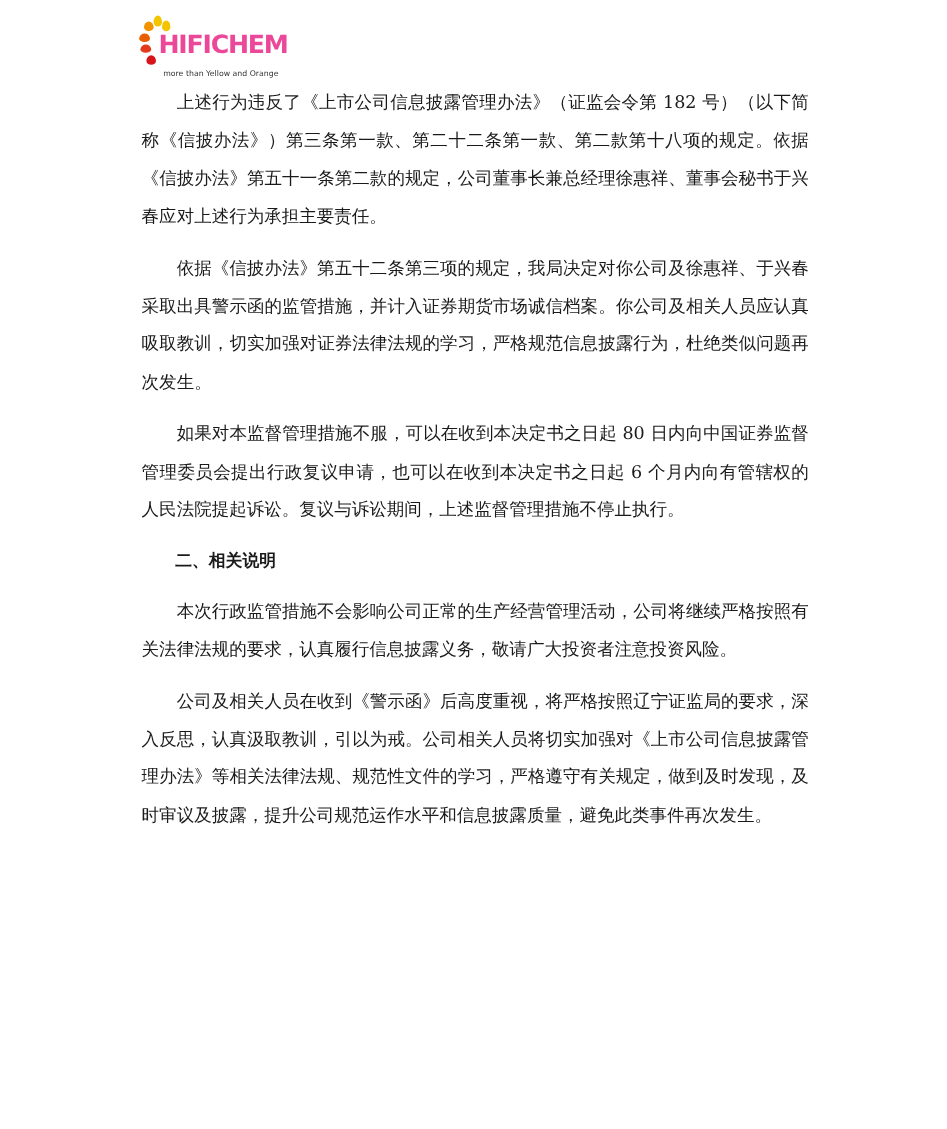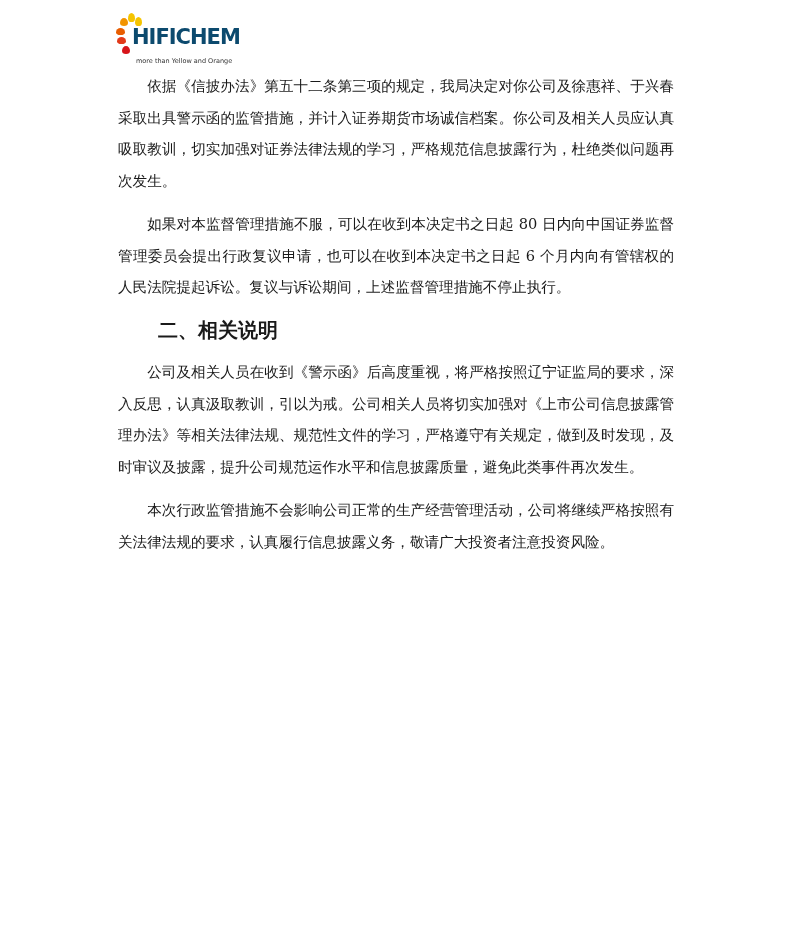--- a/index.html
+++ b/index.html
@@ -2,43 +2,44 @@
 <html><head>
   <meta charset="utf-8">
   <style>
     html, body { margin: 0; padding: 0; background: #ffffff; }
     body { width: 789px; height: 941px; position: relative; overflow: hidden;
            font-family: "DejaVu Serif", "Liberation Serif", serif; color: #1a1a1a; }
     .logo { position: absolute; left: 116px; top: 13px; width: 130px; height: 44px; }
     .logo-petals { position: absolute; left: 0; top: 0; width: 26px; height: 44px; }
     .petal { position: absolute; border-radius: 50% 50% 50% 50% / 60% 60% 40% 40%; }
     .logo-word { position: absolute; left: 16px; top: 13px; font-family: "DejaVu Sans", sans-serif;
-                 font-weight: bold; font-size: 21px; letter-spacing: -1px; color: #0c4a6e; line-height: 22px; }
+                 font-weight: bold; font-size: 21px; letter-spacing: -1px; color: #ec4899; line-height: 22px; }
     .logo-tag { position: absolute; left: 20px; top: 44px; font-family: "DejaVu Sans", sans-serif;
                 font-size: 6.5px; color: #333; white-space: nowrap; line-height: 8px; }
     .content { position: absolute; left: 118px; top: 70px; width: 556px; }
     .para { font-size: 14.6px; line-height: 31.5px; text-align: justify; text-indent: 2em; margin: 0 0 12px 0; }
-    .heading { font-family: "DejaVu Sans", sans-serif; font-weight: bold; font-size: 20px;
+    .heading { font-family: "DejaVu Sans", sans-serif; font-weight: bold; font-size: 14px;
                line-height: 31.5px; text-indent: 2em; margin: 0 0 10px 0; }
   </style>
 </head>
 <body>
 
 <div class="logo">
   <div class="logo-petals">
     <div class="petal" style="left:12px;top:0px;width:7px;height:9px;background:#f5c400;"></div>
     <div class="petal" style="left:19px;top:4px;width:7px;height:9px;background:#f5c400;"></div>
     <div class="petal" style="left:4px;top:5px;width:8px;height:8px;background:#f29400;"></div>
     <div class="petal" style="left:0px;top:15px;width:9px;height:7px;background:#e85d00;"></div>
     <div class="petal" style="left:1px;top:24px;width:9px;height:7px;background:#e23a1a;"></div>
     <div class="petal" style="left:6px;top:33px;width:8px;height:8px;background:#d7141a;"></div>
   </div>
   <div class="logo-word">HIFICHEM</div>
   <div class="logo-tag">more than Yellow and Orange</div>
 </div>
 
 <div class="content">
+  <p class="para">上述行为违反了《上市公司信息披露管理办法》（证监会令第 182 号）（以下简称《信披办法》）第三条第一款、第二十二条第一款、第二款第十八项的规定。依据《信披办法》第五十一条第二款的规定，公司董事长兼总经理徐惠祥、董事会秘书于兴春应对上述行为承担主要责任。</p>
   <p class="para">依据《信披办法》第五十二条第三项的规定，我局决定对你公司及徐惠祥、于兴春采取出具警示函的监管措施，并计入证券期货市场诚信档案。你公司及相关人员应认真吸取教训，切实加强对证券法律法规的学习，严格规范信息披露行为，杜绝类似问题再次发生。</p>
   <p class="para">如果对本监督管理措施不服，可以在收到本决定书之日起 80 日内向中国证券监督管理委员会提出行政复议申请，也可以在收到本决定书之日起 6 个月内向有管辖权的人民法院提起诉讼。复议与诉讼期间，上述监督管理措施不停止执行。</p>
   <p class="heading">二、相关说明</p>
+  <p class="para">本次行政监管措施不会影响公司正常的生产经营管理活动，公司将继续严格按照有关法律法规的要求，认真履行信息披露义务，敬请广大投资者注意投资风险。</p>
   <p class="para">公司及相关人员在收到《警示函》后高度重视，将严格按照辽宁证监局的要求，深入反思，认真汲取教训，引以为戒。公司相关人员将切实加强对《上市公司信息披露管理办法》等相关法律法规、规范性文件的学习，严格遵守有关规定，做到及时发现，及时审议及披露，提升公司规范运作水平和信息披露质量，避免此类事件再次发生。</p>
-  <p class="para">本次行政监管措施不会影响公司正常的生产经营管理活动，公司将继续严格按照有关法律法规的要求，认真履行信息披露义务，敬请广大投资者注意投资风险。</p>
 </div>
 
 </body></html>

